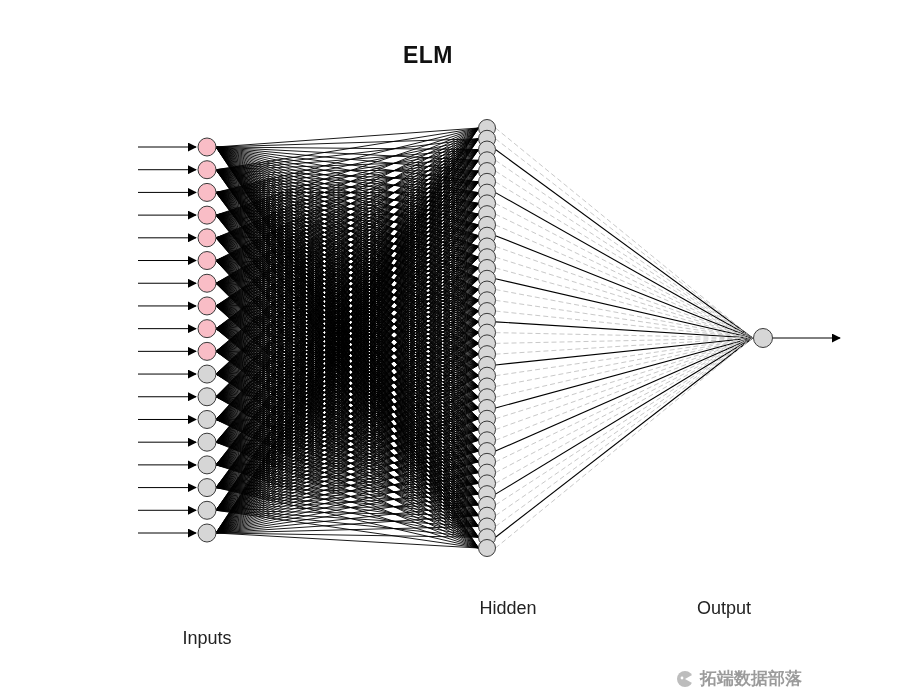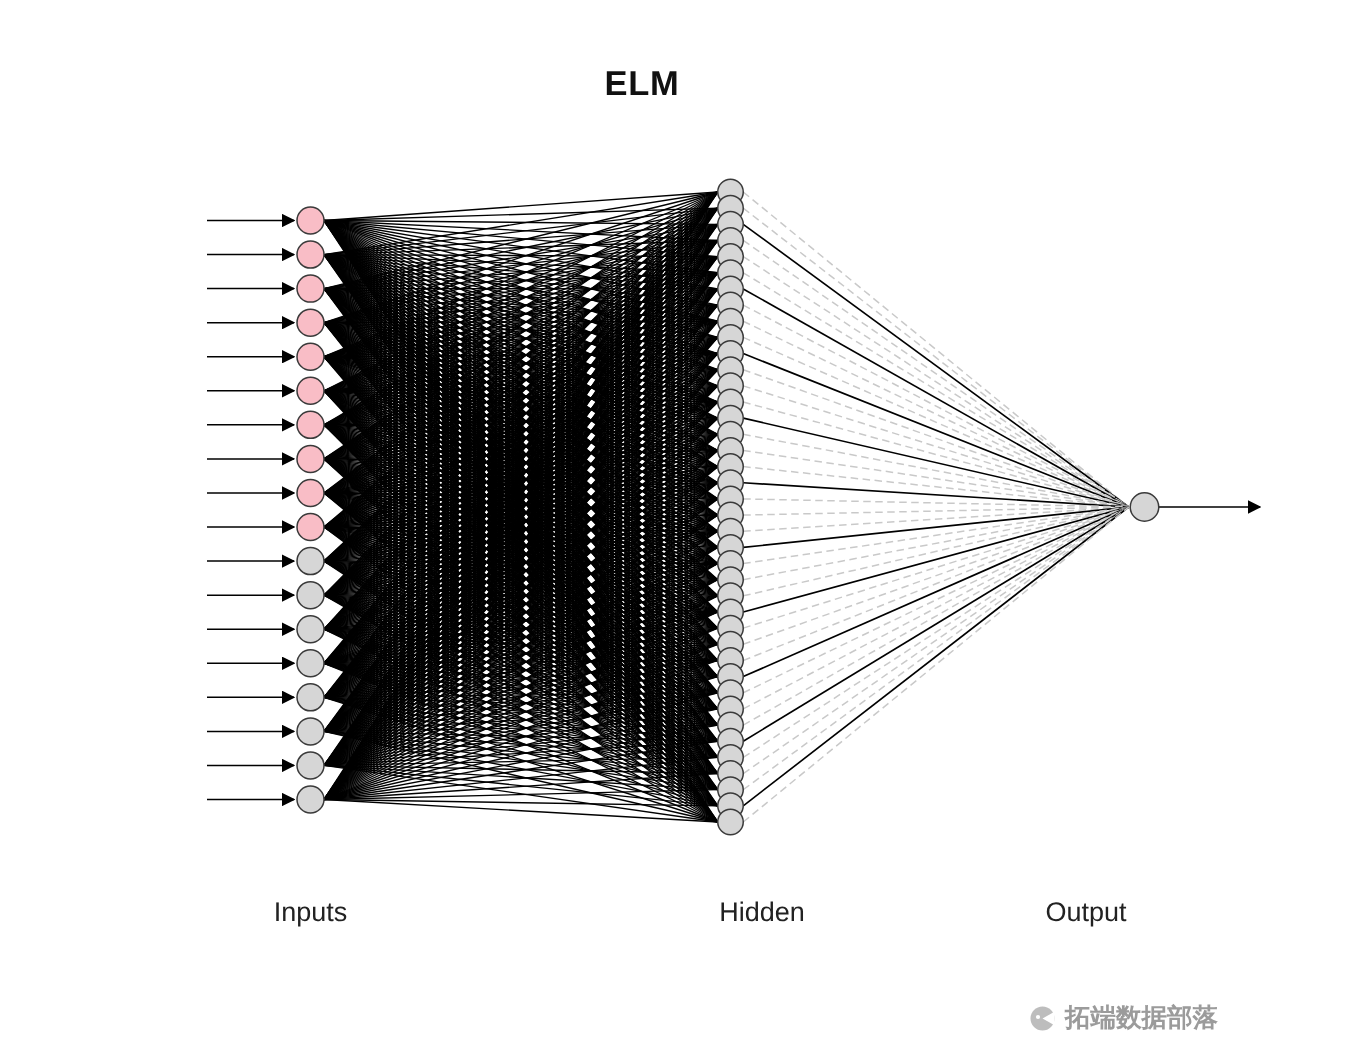--- a/index.html
+++ b/index.html
@@ -30,27 +30,27 @@
     top: 0;
     left: 0;
   }
   .layer-label {
     position: absolute;
     top: 598px;
     transform: translateX(-50%);
     font-size: 18px;
     color: #222222;
   }
-  .layer-label.inputs  { left: 207px; }
+  .layer-label.inputs  { left: 207px; margin-top: 30px; }
   .layer-label.hidden  { left: 508px; }
   .layer-label.output  { left: 724px; }
 
   .watermark {
     position: absolute;
-    right: 44px;
+    right: 54px;
     bottom: 10px;
     text-align: right;
   }
   .wm-row {
     display: flex;
     align-items: center;
     justify-content: flex-end;
     gap: 6px;
   }
   .wm-logo svg { display: block; }

